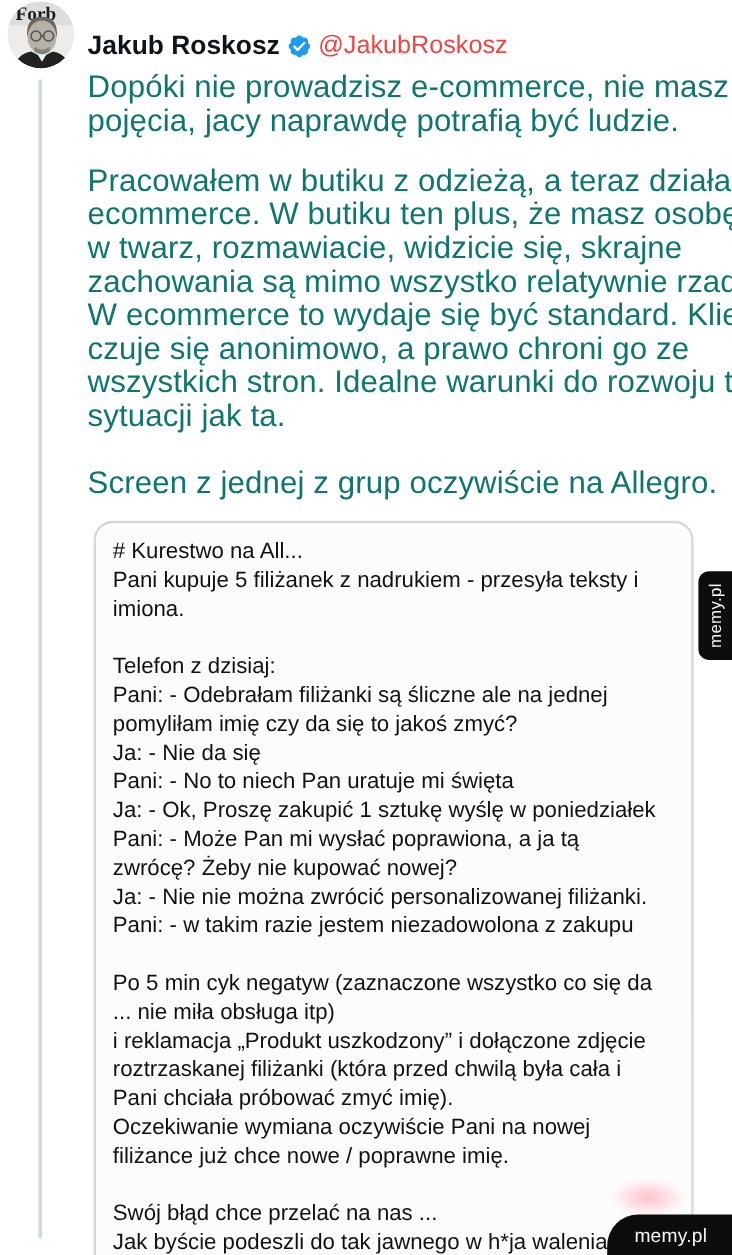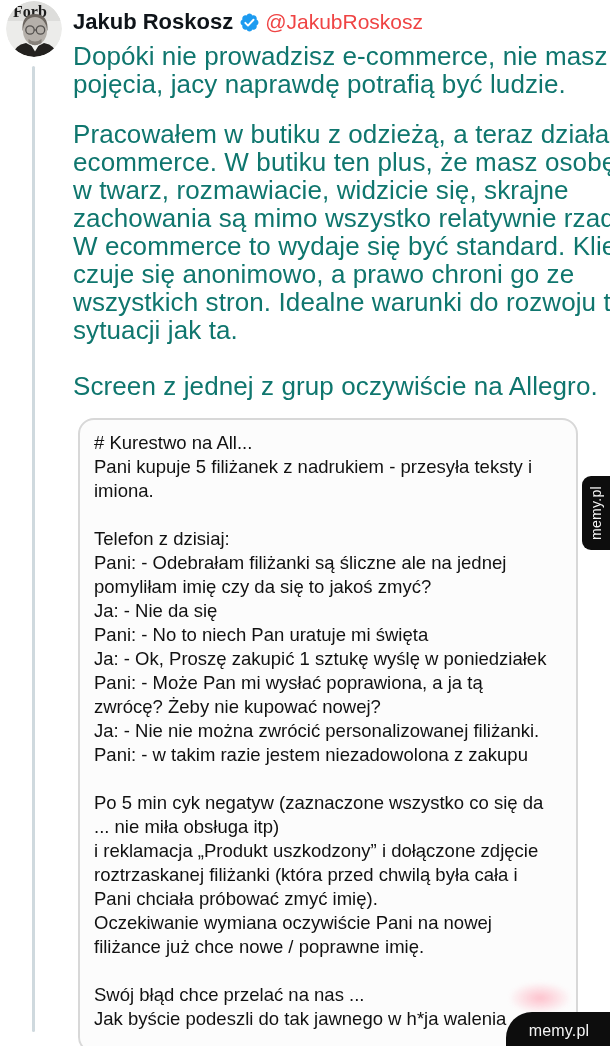--- a/index.html
+++ b/index.html
@@ -27,21 +27,21 @@
     background: #cfd9de; border-radius: 2px;
   }
 
   
   .content {
     position: absolute; left: 73px; top: 8px;
     width: 520px;
   }
   .header {
     display: flex; align-items: center;
-    height: 28px; white-space: nowrap;
+    height: 28px; white-space: nowrap; margin-top: 16px;
   }
   .author-name {
     font-weight: bold; font-size: 22px; color: #0f1419;
   }
   .verified { margin: 0 5px 0 6px; flex: 0 0 auto; display: block; }
   .handle { font-size: 21px; color: #ef4444; }
 
   .tweet-text {
     font-size: 26px; line-height: 28px;
     white-space: pre; color: #0f766e;

